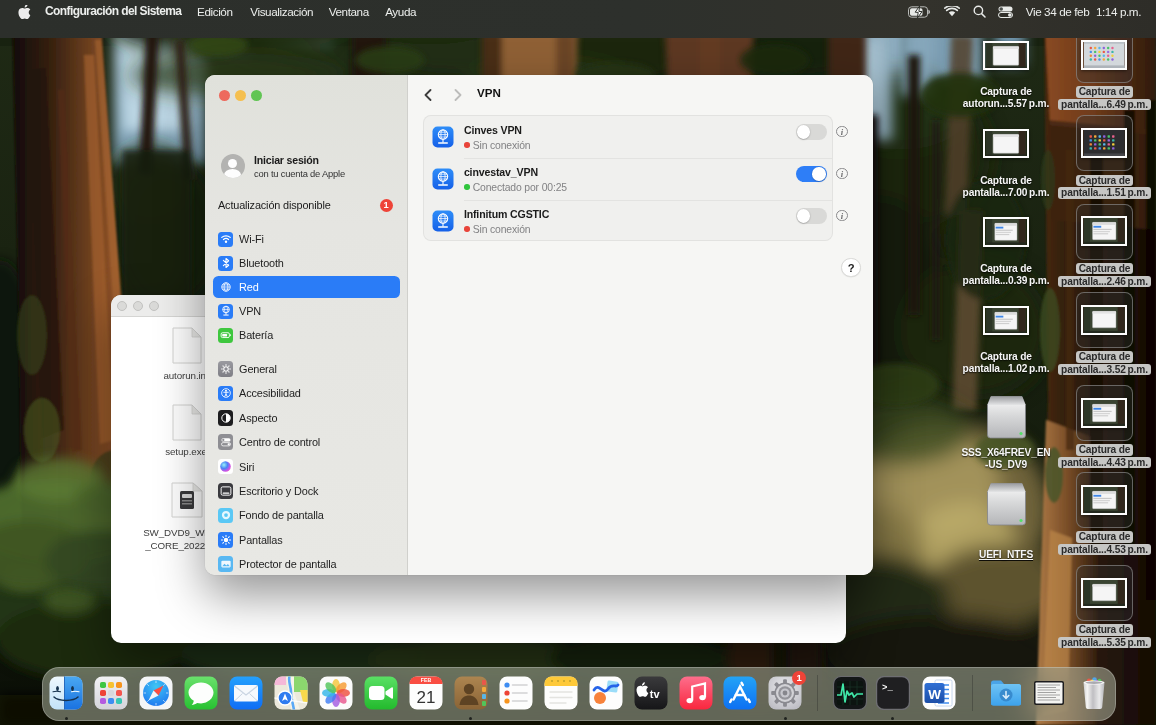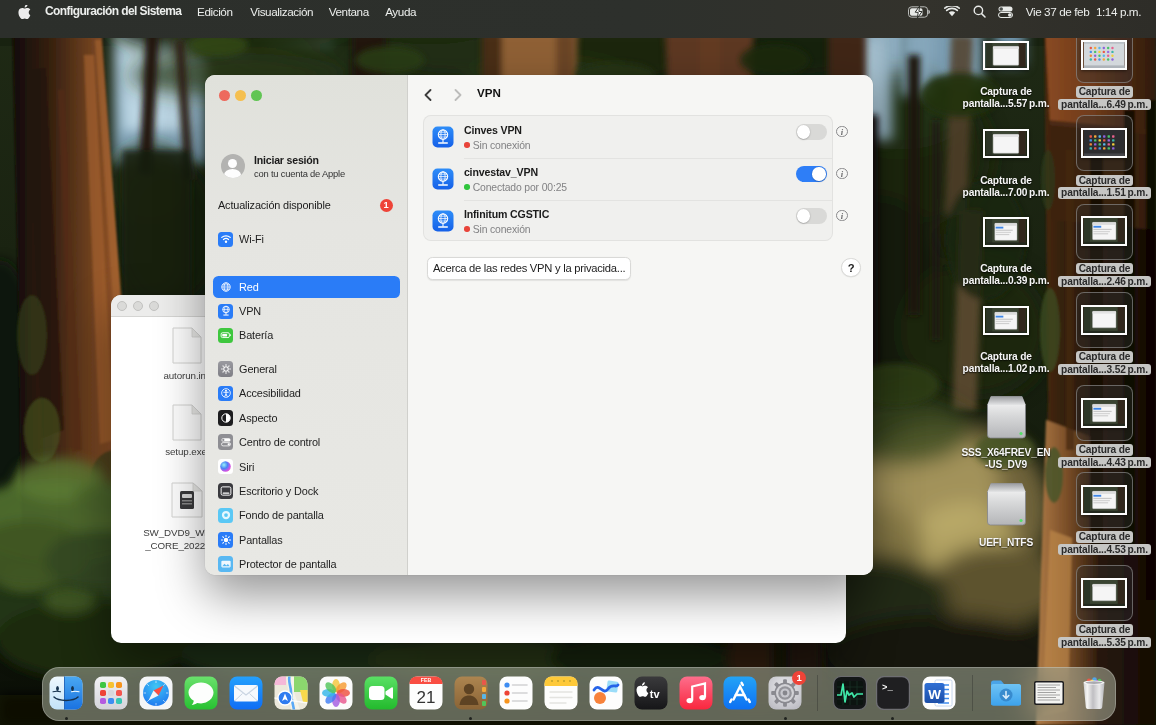--- a/index.html
+++ b/index.html
@@ -295,21 +295,21 @@
         <rect x="38" width="8" height="30" fill="#31271c"></rect>
         <rect y="27.5" width="46" height="2.5" fill="#23291e"></rect>
         <rect x="10" y="5" width="26" height="20" rx="1" fill="#f5f5f5" stroke="#b9b9b9" stroke-width="0.5"></rect>
         <rect x="10" y="5" width="26" height="3" fill="#dcdcdc"></rect>
         <rect x="11" y="9" width="9" height="2.2" fill="#3f87e8"></rect>
         <rect x="11" y="12.5" width="20" height="1.4" fill="#c9c9c9"></rect>
         <rect x="11" y="15" width="18" height="1.4" fill="#d5d5d5"></rect>
         <rect x="11" y="17.5" width="16" height="1.4" fill="#cfcfcf"></rect>
       </svg>
 <div class="dlabel" style="left:946px;top:86.4px;width:120px;">Captura de</div>
-<div class="dlabel" style="left:946px;top:98.2px;width:120px;">pantalla...5.57 p.m.</div>
+<div class="dlabel" style="left:946px;top:98.2px;width:120px;">autorun...5.57 p.m.</div>
 <div class="dlabel" style="left:946px;top:174.7px;width:120px;">Captura de</div>
 <div class="dlabel" style="left:946px;top:186.5px;width:120px;">pantalla...7.00 p.m.</div>
 <div class="dlabel" style="left:946px;top:263.0px;width:120px;">Captura de</div>
 <div class="dlabel" style="left:946px;top:274.8px;width:120px;">pantalla...0.39 p.m.</div>
 <div class="dlabel" style="left:946px;top:351.29999999999995px;width:120px;">Captura de</div>
 <div class="dlabel" style="left:946px;top:363.09999999999997px;width:120px;">pantalla...1.02 p.m.</div>
 <div class="abs" style="left:983px;top:394.5px;z-index:3"><svg width="47" height="45" viewBox="0 0 47 45">
           <defs>
             <linearGradient id="drv" x1="0" y1="0" x2="0" y2="1">
               <stop offset="0" stop-color="#fbfbfb"></stop>
@@ -336,21 +336,21 @@
             </linearGradient>
             <linearGradient id="drvt" x1="0" y1="0" x2="0" y2="1">
               <stop offset="0" stop-color="#9b9ca0"></stop>
               <stop offset="1" stop-color="#e4e5e6"></stop>
             </linearGradient>
           </defs>
     <path d="M8,1.5 L39,1.5 L42.5,10 L42.5,40 A3,3 0 0 1 39.5,43 L7.5,43 A3,3 0 0 1 4.5,40 L4.5,10 Z" fill="url(#drv)" stroke="#83848a" stroke-width="0.8"></path>
     <path d="M8,1.5 L39,1.5 L42.5,10 L4.5,10 Z" fill="url(#drvt)"></path>
     <circle cx="38" cy="38.5" r="1.6" fill="#54e06a"></circle>
         </svg></div>
-<div class="dlabel" style="left:946px;top:537px;width:120px;">UEFI_NTFS</div>
+<div class="dlabel" style="left:946px;top:549px;width:120px;text-decoration:underline;">UEFI_NTFS</div>
 <div class="selbox" style="left:1076.0px;top:27.0px"></div>
 <svg class="thumb" style="left:1080.5px;top:39.6px" width="46.5" height="30" viewBox="0 0 47 30">
         <rect width="47" height="30" fill="#d3d8dc"></rect>
         <rect width="47" height="2" fill="#b9bfc5"></rect>
         <circle cx="8" cy="7.0" r="1.4" fill="#e85a4a"></circle>
         <circle cx="13" cy="7.0" r="1.4" fill="#f2a93b"></circle>
         <circle cx="18" cy="7.0" r="1.4" fill="#58b6e8"></circle>
         <circle cx="23" cy="7.0" r="1.4" fill="#8e62d9"></circle>
         <circle cx="28" cy="7.0" r="1.4" fill="#48c26a"></circle>
         <circle cx="33" cy="7.0" r="1.4" fill="#e8628e"></circle>
@@ -523,20 +523,28 @@
       <div class="navrow" style="top:153.9px">
           <div class="nicon" style="background:#2a7cf7">
             <svg width="12" height="12" viewBox="0 0 16 16">
               <circle cx="8" cy="11.6" r="1.6" fill="#fff"></circle>
               <path d="M4.6,8.6 C6.5,7 9.5,7 11.4,8.6" fill="none" stroke="#fff" stroke-width="1.7" stroke-linecap="round"></path>
               <path d="M2.4,5.8 C5.5,3 10.5,3 13.6,5.8" fill="none" stroke="#fff" stroke-width="1.7" stroke-linecap="round"></path>
             </svg>
           </div>
           <div class="ntext">Wi-Fi</div>
         </div>
+<div class="navrow" style="top:177.9px">
+          <div class="nicon" style="background:#2a7cf7">
+            <svg width="12" height="12" viewBox="0 0 16 16">
+              <path d="M4.5,4.5 L11.5,11 L8,14 L8,2 L11.5,5 L4.5,11.5" fill="none" stroke="#fff" stroke-width="1.5" stroke-linejoin="round" stroke-linecap="round"></path>
+            </svg>
+          </div>
+          <div class="ntext">Bluetooth</div>
+        </div>
 <div class="navrow nsel" style="top:201.9px">
           <div class="nicon" style="background:#2a7cf7">
             <svg width="12" height="12" viewBox="0 0 16 16">
               <circle cx="8" cy="8" r="5.6" fill="none" stroke="#fff" stroke-width="1.2"></circle>
               <ellipse cx="8" cy="8" rx="2.6" ry="5.6" fill="none" stroke="#fff" stroke-width="1"></ellipse>
               <line x1="2.4" y1="8" x2="13.6" y2="8" stroke="#fff" stroke-width="1"></line>
               <line x1="3.2" y1="5.2" x2="12.8" y2="5.2" stroke="#fff" stroke-width="0.9"></line>
               <line x1="3.2" y1="10.8" x2="12.8" y2="10.8" stroke="#fff" stroke-width="0.9"></line>
             </svg>
           </div>
@@ -755,21 +763,20 @@
             </svg></div>
       <div class="vtitle">Infinitum CGSTIC</div>
       <div class="vdot" style="background:#e8443a"></div>
       <div class="vstat">Sin conexión</div>
       <div class="toggle" style="top:8.4px;background:#d9d9d7">
             <div class="knob" style="left:1px;"></div>
           </div>
       <div class="infoc" style="top:9.7px;">i</div>
     </div>
     </div>
-    <div class="btn" style="left:222.2px;top:182.5px;width:204.7px;line-height:21px;">Acerca de las redes VPN y la privacida...</div>
     <div class="btn" style="left:636.7px;top:183px;width:19.5px;height:19.5px;border-radius:50%;line-height:19px;font-weight:600;">?</div>
   </div>
 
   <div id="menubar">
     <svg class="abs" style="left:18px;top:4.5px" width="13" height="14" viewBox="0 0 15 17">
       <path fill="#ececec" d="M12.6,8.9c0-2.3,1.9-3.4,2-3.5c-1.1-1.6-2.8-1.8-3.4-1.8c-1.4-0.1-2.8,0.8-3.5,0.8C7,4.4,5.8,3.6,4.6,3.6C3.1,3.6,1.7,4.5,0.9,5.9c-1.6,2.7-0.4,6.8,1.1,9c0.7,1.1,1.6,2.3,2.8,2.3c1.1,0,1.6-0.7,2.9-0.7c1.4,0,1.8,0.7,2.9,0.7c1.2,0,2-1.1,2.7-2.2c0.9-1.3,1.2-2.5,1.2-2.6C14.5,12.4,12.6,11.6,12.6,8.9z"></path>
       <path fill="#ececec" d="M10.3,1.9c0.6-0.8,1-1.8,0.9-2.9c-0.9,0-1.9,0.6-2.6,1.3C8.1,1,7.6,2.1,7.7,3.1C8.7,3.2,9.7,2.6,10.3,1.9z"></path>
     </svg>
     <span class="mi" style="left:45px;font-weight:700;letter-spacing:-0.6px;font-size:12px;">Configuración del Sistema</span>
     <span class="mi" style="left:197px;">Edición</span>
@@ -791,21 +798,21 @@
     <svg class="abs" style="left:973px;top:5px" width="13" height="13" viewBox="0 0 13 13">
       <circle cx="5.4" cy="5.4" r="4.2" fill="none" stroke="#e8eae8" stroke-width="1.4"></circle>
       <line x1="8.6" y1="8.6" x2="12" y2="12" stroke="#e8eae8" stroke-width="1.5" stroke-linecap="round"></line>
     </svg>
     <svg class="abs" style="left:998px;top:5.5px" width="15" height="12" viewBox="0 0 15 12">
       <rect x="0.5" y="0.5" width="14" height="5" rx="2.5" fill="#e8eae8"></rect>
       <circle cx="3.2" cy="3" r="1.8" fill="#4a4e4a"></circle>
       <rect x="0.5" y="6.5" width="14" height="5" rx="2.5" fill="none" stroke="#e8eae8" stroke-width="1"></rect>
       <circle cx="11.8" cy="9" r="1.8" fill="#e8eae8"></circle>
     </svg>
-    <span class="mi" style="left:1025.8px;font-weight:500;">Vie 37 de feb</span>
+    <span class="mi" style="left:1025.8px;font-weight:500;">Vie 34 de feb</span>
     <span class="mi" style="left:1095.9px;font-weight:500;">1:14 p.m.</span>
   </div>
 
   <div id="dock">
 <div class="dicon" style="left:6.4px"><svg width="34" height="34" viewBox="0 0 34 34">
           <defs>
             <linearGradient id="fin1" x1="0" y1="0" x2="0" y2="1">
               <stop offset="0" stop-color="#4aa8f2"></stop>
               <stop offset="1" stop-color="#1a72e0"></stop>
             </linearGradient>

